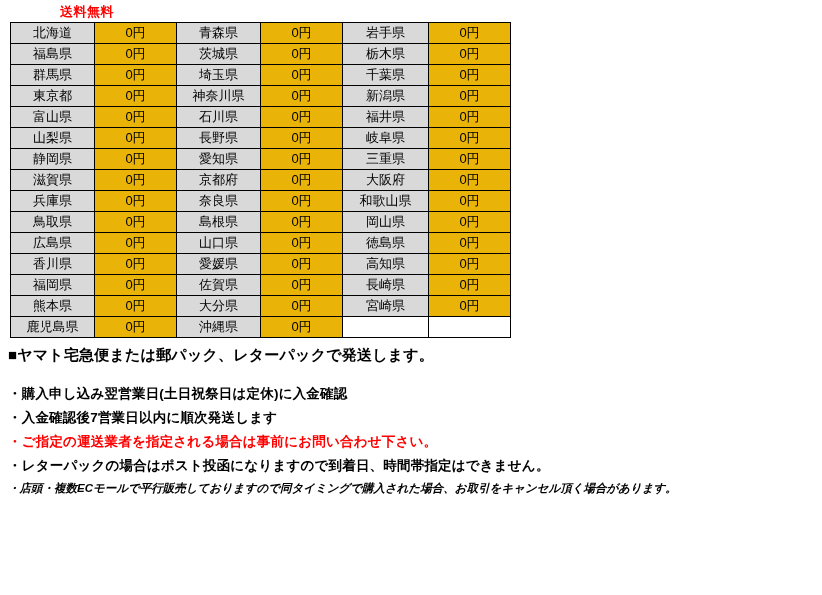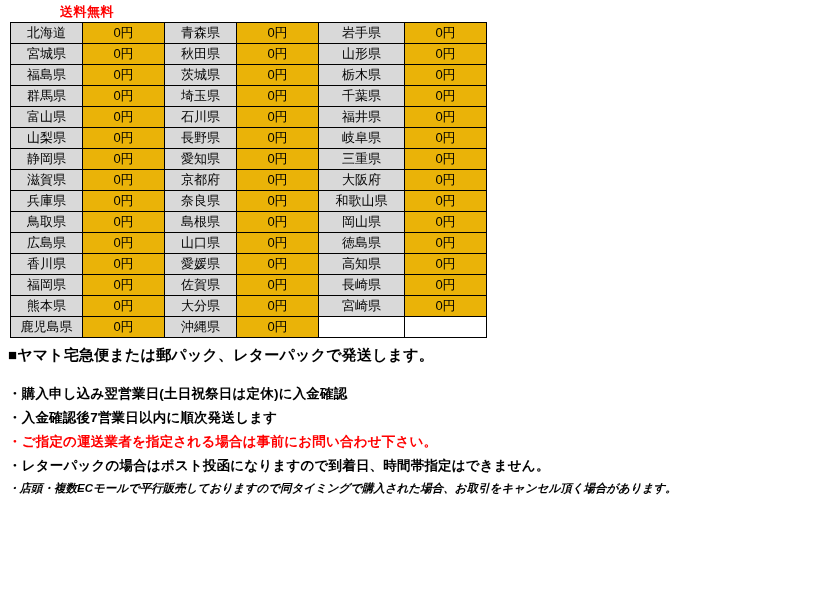--- a/index.html
+++ b/index.html
@@ -37,21 +37,21 @@
     table-layout: fixed;
   }
   table.pref-table td {
     border: 1px solid #000000;
     height: 21px;
     font-size: 13px;
     padding: 0 2px;
     box-sizing: border-box;
   }
   td.name {
-    width: 72px;
+    width: 84px;
     text-align: center;
     background: #d9d9d9;
     font-weight: normal;
   }
   td.price {
     width: 82px;
     text-align: center;
     background: #eab308;
   }
   td.empty {
@@ -103,41 +103,41 @@
     <tbody>
       <tr>
         <td class="name">北海道</td>
         <td class="price">0円</td>
         <td class="name">青森県</td>
         <td class="price">0円</td>
         <td class="name">岩手県</td>
         <td class="price">0円</td>
       </tr>
       <tr>
-        <td class="name">宮城県</td>
-        <td class="price">0円</td>
-        <td class="name">秋田県</td>
-        <td class="price">0円</td>
-        <td class="name">山形県</td>
-        <td class="price">0円</td>
-      </tr>
-      <tr>
         <td class="name">福島県</td>
         <td class="price">0円</td>
         <td class="name">茨城県</td>
         <td class="price">0円</td>
         <td class="name">栃木県</td>
         <td class="price">0円</td>
       </tr>
       <tr>
         <td class="name">群馬県</td>
         <td class="price">0円</td>
         <td class="name">埼玉県</td>
         <td class="price">0円</td>
         <td class="name">千葉県</td>
+        <td class="price">0円</td>
+      </tr>
+      <tr>
+        <td class="name">東京都</td>
+        <td class="price">0円</td>
+        <td class="name">神奈川県</td>
+        <td class="price">0円</td>
+        <td class="name">新潟県</td>
         <td class="price">0円</td>
       </tr>
       <tr>
         <td class="name">富山県</td>
         <td class="price">0円</td>
         <td class="name">石川県</td>
         <td class="price">0円</td>
         <td class="name">福井県</td>
         <td class="price">0円</td>
       </tr>

